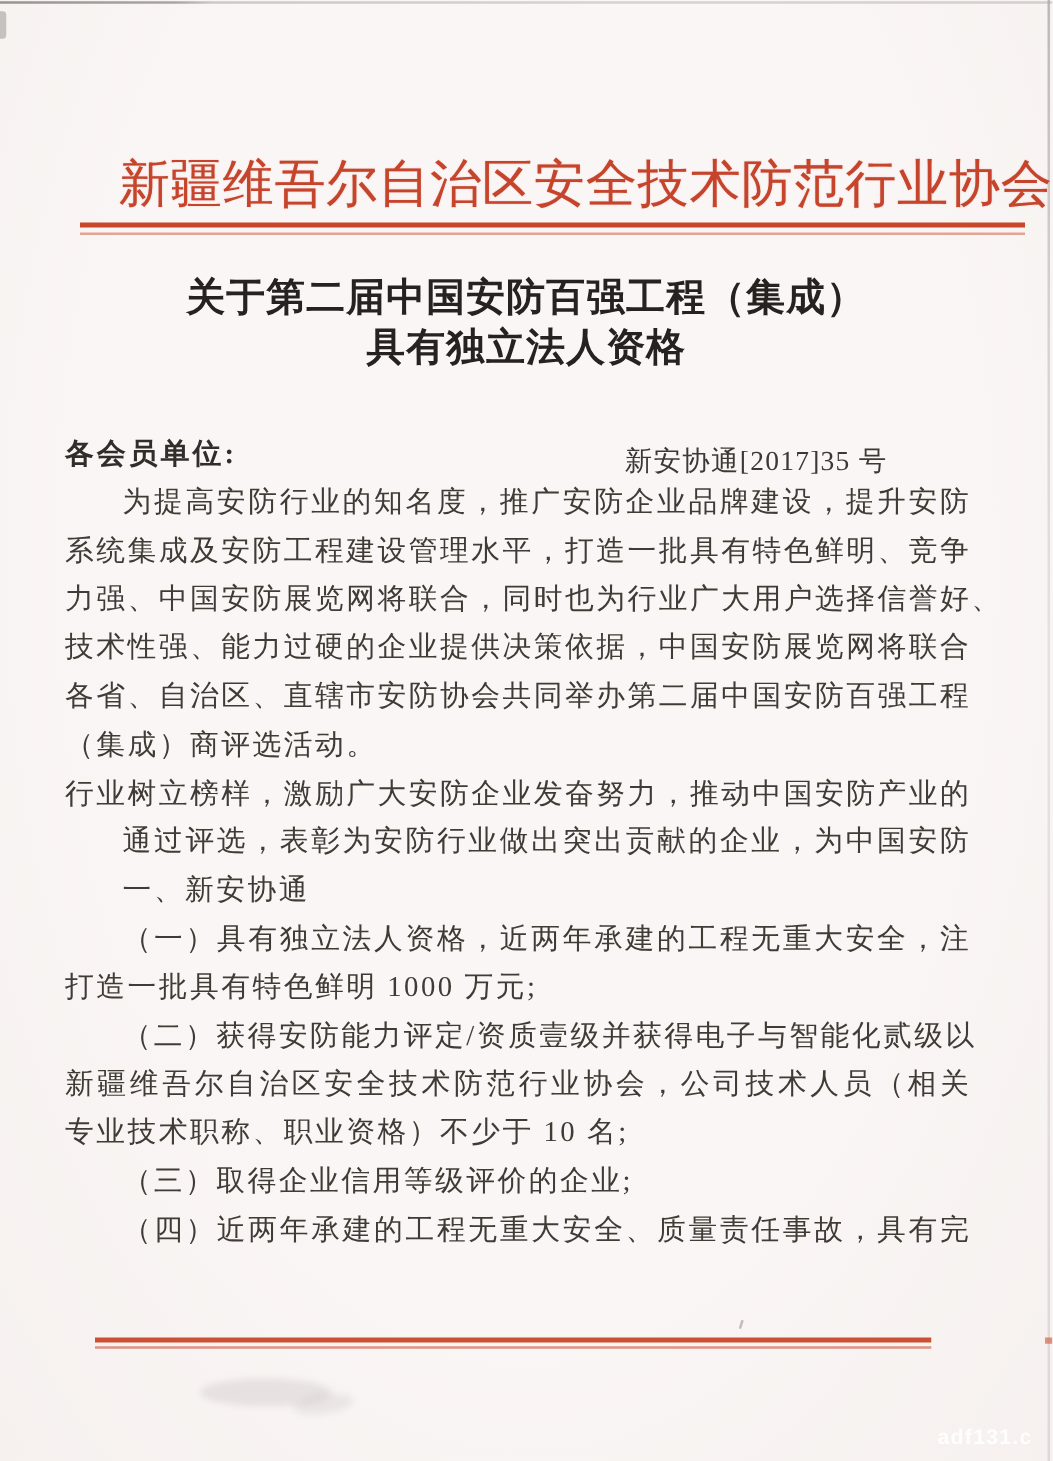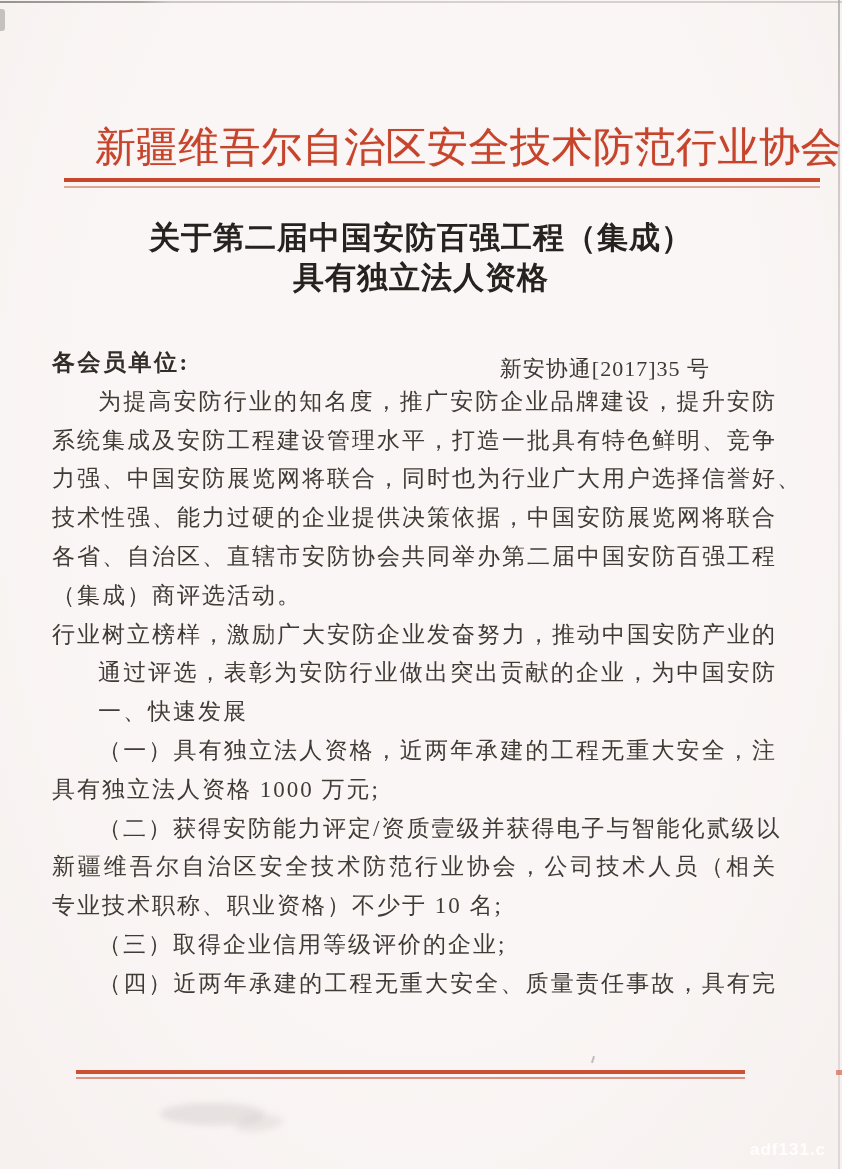--- a/index.html
+++ b/index.html
@@ -86,23 +86,23 @@
   <div class="body-text">
     <div class="line salutation">各会员单位:</div>
     <div class="line indent fill">为提高安防行业的知名度，推广安防企业品牌建设，提升安防</div>
     <div class="line fill">系统集成及安防工程建设管理水平，打造一批具有特色鲜明、竞争</div>
     <div class="line fill">力强、中国安防展览网将联合，同时也为行业广大用户选择信誉好、</div>
     <div class="line fill">技术性强、能力过硬的企业提供决策依据，中国安防展览网将联合</div>
     <div class="line fill">各省、自治区、直辖市安防协会共同举办第二届中国安防百强工程</div>
     <div class="line">（集成）商评选活动。</div>
     <div class="line fill">行业树立榜样，激励广大安防企业发奋努力，推动中国安防产业的</div>
     <div class="line indent fill">通过评选，表彰为安防行业做出突出贡献的企业，为中国安防</div>
-    <div class="line indent">一、快速发展</div>
+    <div class="line indent">一、新安协通</div>
     <div class="line indent fill">（一）具有独立法人资格，近两年承建的工程无重大安全，注</div>
-    <div class="line">具有独立法人资格 1000 万元;</div>
+    <div class="line">打造一批具有特色鲜明 1000 万元;</div>
     <div class="line indent fill">（二）获得安防能力评定/资质壹级并获得电子与智能化贰级以</div>
     <div class="line fill">新疆维吾尔自治区安全技术防范行业协会，公司技术人员（相关</div>
     <div class="line">专业技术职称、职业资格）不少于 10 名;</div>
     <div class="line indent">（三）取得企业信用等级评价的企业;</div>
     <div class="line indent fill">（四）近两年承建的工程无重大安全、质量责任事故，具有完</div>
   </div>
 
   <div class="rule rule-bottom-thick"></div>
   <div class="rule rule-bottom-thin"></div>
   <div class="rule rule-bottom-edge"></div>

